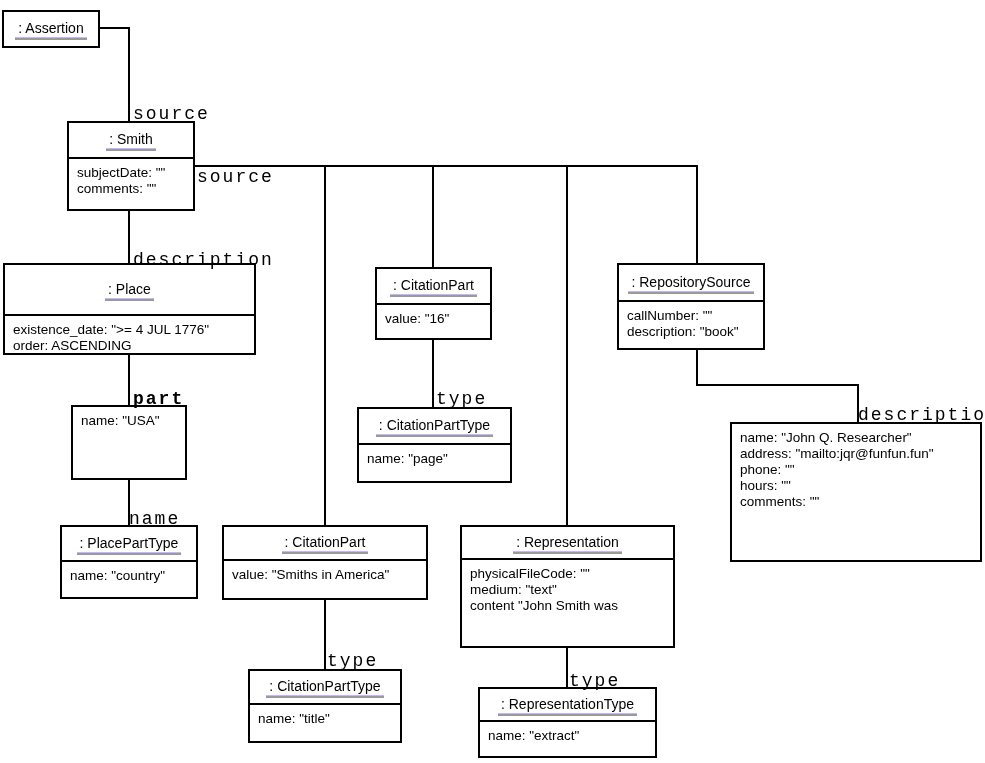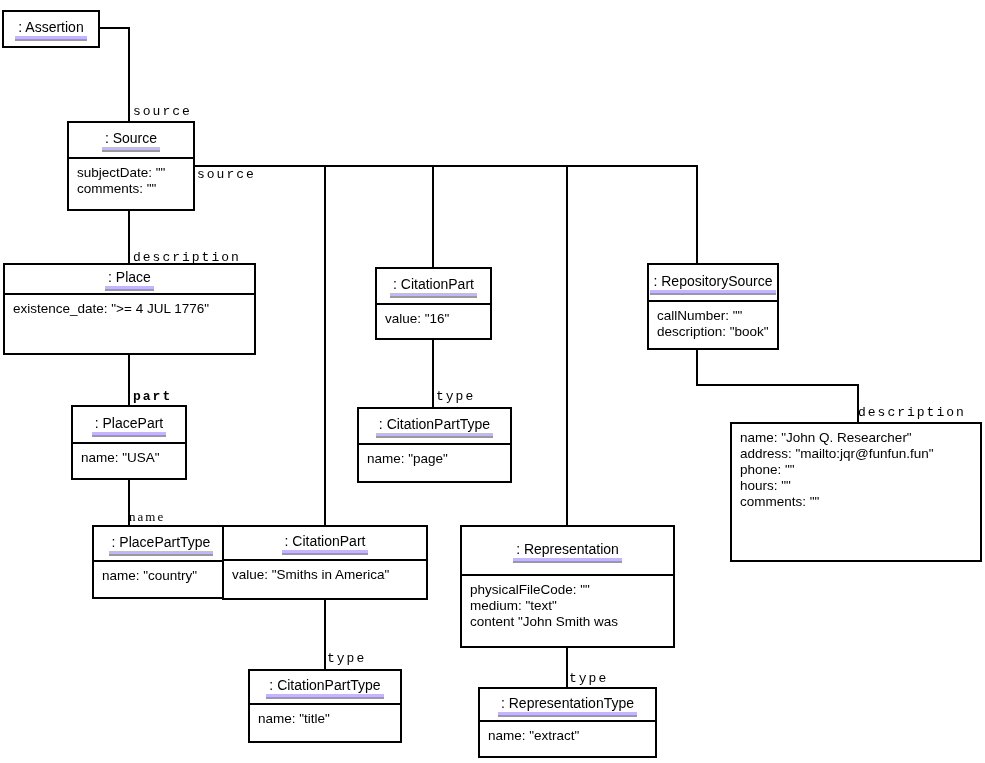--- a/index.html
+++ b/index.html
@@ -26,41 +26,41 @@
     align-items:center;
     justify-content:center;
     border-bottom:2px solid #000;
   }
   .node.title-only .node-title { border-bottom:none; flex:1 1 auto; }
   .title-text {
     font-size:14px;
     color:#000;
     white-space:nowrap;
     padding:0 3px 1px 3px;
-    border-bottom:3px solid #c4b5fd;
+    border-bottom:1px solid #c4b5fd;
     box-shadow:0 2px 0 #9a9a9a;
   }
   .node-attrs {
     flex:1 1 auto;
     padding:6px 4px 0 8px;
     font-size:13.5px;
     line-height:16px;
     color:#000;
     white-space:pre;
     overflow:hidden;
   }
   .seg {
     position:absolute;
     background:#000;
     z-index:1;
   }
   .edge-label {
     position:absolute;
     font-family:"Liberation Mono", monospace;
-    font-size:13px;
+    font-size:18px;
     letter-spacing:2px;
     color:#000;
     white-space:pre;
     z-index:3;
   }
 </style>
 </head>
 <body>
 
 <div id="canvas" style="background: rgb(255, 255, 255);">
@@ -77,49 +77,46 @@
     <div class="seg" style="left: 432px; top: 340px; width: 2px; height: 67px; background: rgb(0, 0, 0);"></div>
     <div class="seg" style="left: 324px; top: 600px; width: 2px; height: 69px; background: rgb(0, 0, 0);"></div>
     <div class="seg" style="left: 566px; top: 648px; width: 2px; height: 39px; background: rgb(0, 0, 0);"></div>
     <div class="seg" style="left: 696px; top: 350px; width: 2px; height: 36px; background: rgb(0, 0, 0);"></div>
     <div class="seg" style="left: 696px; top: 384px; width: 163px; height: 2px; background: rgb(0, 0, 0);"></div>
     <div class="seg" style="left: 857px; top: 384px; width: 2px; height: 38px; background: rgb(0, 0, 0);"></div>
     <div class="edge-label" style="left: 133px; top: 104px;">source</div>
     <div class="edge-label" style="left: 197px; top: 167px;">source</div>
     <div class="edge-label" style="left: 133px; top: 250px;">description</div>
     <div class="edge-label" style="left: 133px; top: 389px; font-weight: bold;">part</div>
-    <div class="edge-label" style="left: 129px; top: 509px; font-family: Liberation Serif, serif;">name</div>
+    <div class="edge-label" style="left: 129px; top: 509px;">name</div>
     <div class="edge-label" style="left: 436px; top: 389px;">type</div>
     <div class="edge-label" style="left: 327px; top: 651px;">type</div>
     <div class="edge-label" style="left: 569px; top: 671px;">type</div>
     <div class="edge-label" style="left: 858px; top: 405px;">description</div>
     <div class="node title-only" style="left: 2px; top: 10px; width: 98px; height: 38px;">
       <div class="node-title">
         <span class="title-text">: Assertion</span>
       </div>
     </div>
     <div class="node" style="left: 67px; top: 121px; width: 128px; height: 90px;">
       <div class="node-title" style="height: 36px;">
-        <span class="title-text">: Source</span>
+        <span class="title-text">: Smith</span>
       </div>
       <div class="node-attrs"><div>subjectDate: ""</div><div>comments: ""</div></div>
     </div>
     <div class="node" style="left: 3px; top: 263px; width: 253px; height: 92px;">
-      <div class="node-title" style="height: 30px;">
+      <div class="node-title" style="height: 51px;">
         <span class="title-text">: Place</span>
       </div>
-      <div class="node-attrs"><div>existence_date: "&gt;= 4 JUL 1776"</div></div>
+      <div class="node-attrs"><div>existence_date: "&gt;= 4 JUL 1776"</div><div>order: ASCENDING</div></div>
     </div>
     <div class="node" style="left: 71px; top: 405px; width: 116px; height: 75px;">
-      <div class="node-title" style="height: 37px;">
-        <span class="title-text">: PlacePart</span>
-      </div>
       <div class="node-attrs"><div>name: "USA"</div></div>
     </div>
-    <div class="node" style="left: 60px; top: 525px; width: 138px; height: 74px; margin-left: 32px;">
+    <div class="node" style="left: 60px; top: 525px; width: 138px; height: 74px;">
       <div class="node-title" style="height: 35px;">
         <span class="title-text">: PlacePartType</span>
       </div>
       <div class="node-attrs"><div>name: "country"</div></div>
     </div>
     <div class="node" style="left: 375px; top: 267px; width: 117px; height: 73px;">
       <div class="node-title" style="height: 36px;">
         <span class="title-text">: CitationPart</span>
       </div>
       <div class="node-attrs"><div>value: "16"</div></div>
@@ -136,32 +133,32 @@
       </div>
       <div class="node-attrs"><div>value: "Smiths in America"</div></div>
     </div>
     <div class="node" style="left: 248px; top: 669px; width: 154px; height: 74px;">
       <div class="node-title" style="height: 34px;">
         <span class="title-text">: CitationPartType</span>
       </div>
       <div class="node-attrs"><div>name: "title"</div></div>
     </div>
     <div class="node" style="left: 460px; top: 525px; width: 215px; height: 123px;">
-      <div class="node-title" style="height: 49px;">
+      <div class="node-title" style="height: 33px;">
         <span class="title-text">: Representation</span>
       </div>
       <div class="node-attrs"><div>physicalFileCode: ""</div><div>medium: "text"</div><div>content "John Smith was</div></div>
     </div>
     <div class="node" style="left: 478px; top: 687px; width: 179px; height: 71px;">
       <div class="node-title" style="height: 33px;">
         <span class="title-text">: RepresentationType</span>
       </div>
       <div class="node-attrs"><div>name: "extract"</div></div>
     </div>
-    <div class="node" style="left: 647px; top: 263px; width: 132px; height: 87px;">
+    <div class="node" style="left: 617px; top: 263px; width: 148px; height: 87px;">
       <div class="node-title" style="height: 37px;">
         <span class="title-text">: RepositorySource</span>
       </div>
       <div class="node-attrs"><div>callNumber: ""</div><div>description: "book"</div></div>
     </div>
     <div class="node" style="left: 730px; top: 422px; width: 252px; height: 140px;">
       <div class="node-attrs"><div>name: "John Q. Researcher"</div><div>address: "mailto:jqr@funfun.fun"</div><div>phone: ""</div><div>hours: ""</div><div>comments: ""</div></div>
     </div>
   </div>
 

